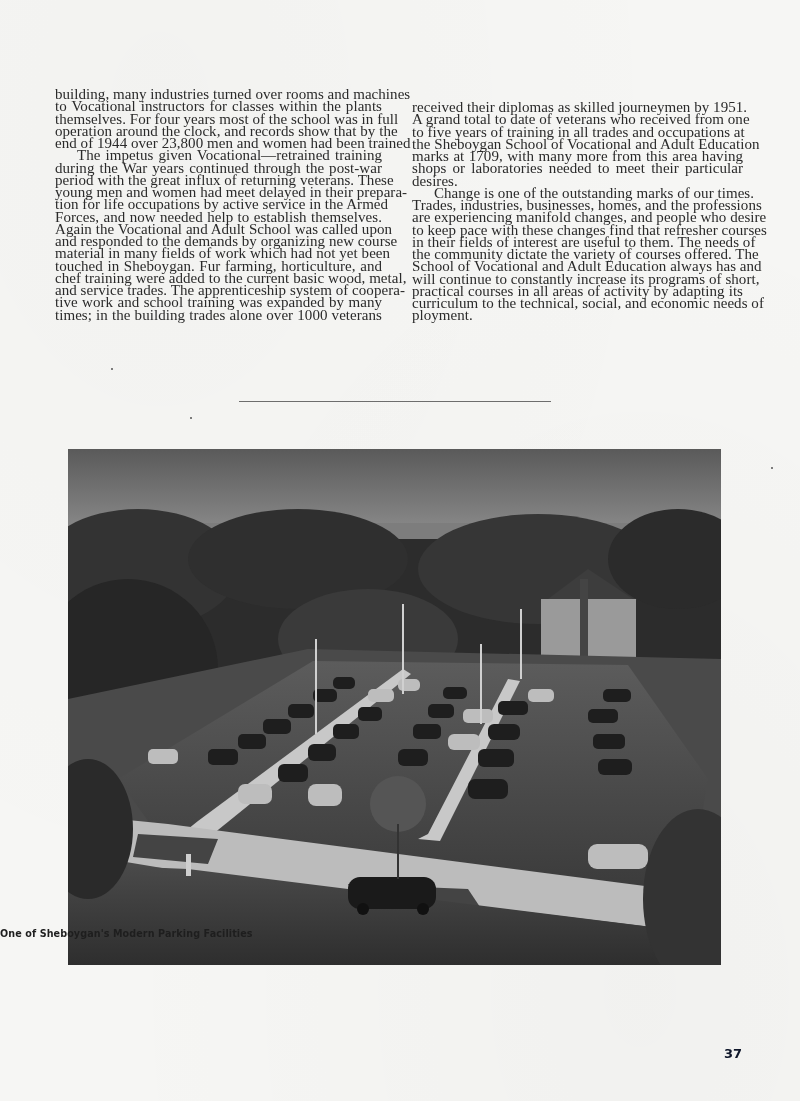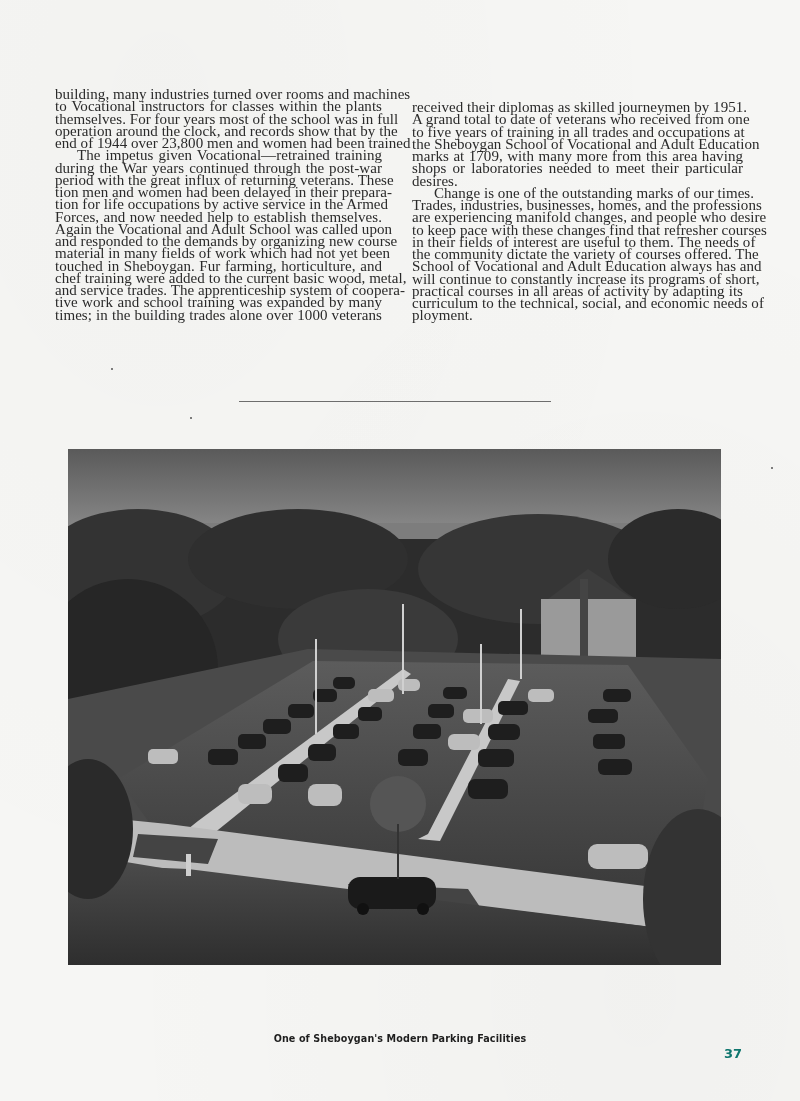--- a/index.html
+++ b/index.html
@@ -72,36 +72,36 @@
       overflow: hidden;
       background: #4a4a4a;
     }
     .photo svg {
       display: block;
     }
     .caption {
       position: absolute;
       left: 0;
       width: 800px;
-      top: 1033px;
-      text-align: center;
+      top: 928px;
+      text-align: left;
       font-family: "DejaVu Sans", "Liberation Sans", sans-serif;
       font-size: 9.6px;
       font-weight: bold;
       color: #1e1e1e;
       letter-spacing: 0.1px;
     }
     .page-number {
       position: absolute;
       left: 724px;
       top: 1046px;
       font-family: "DejaVu Sans", "Liberation Sans", sans-serif;
       font-size: 13px;
       font-weight: bold;
-      color: #0f766e;
+      color: #0f172a;
       text-align: right;
     }
     .speck {
       position: absolute;
       width: 2px;
       height: 2px;
       background: #555;
       border-radius: 1px;
     }
   </style>
@@ -112,21 +112,21 @@
 
 <div class="column col-left" id="col-left">
     <span class="line">building, many industries turned over rooms and machines</span>
     <span class="line">to Vocational instructors for classes within the plants</span>
     <span class="line">themselves. For four years most of the school was in full</span>
     <span class="line">operation around the clock, and records show that by the</span>
     <span class="line">end of 1944 over 23,800 men and women had been trained</span>
     <span class="line indent">The impetus given Vocational—retrained training</span>
     <span class="line">during the War years continued through the post-war</span>
     <span class="line">period with the great influx of returning veterans. These</span>
-    <span class="line">tion men and women had been delayed in their prepara-</span>
+    <span class="line">young men and women had meet delayed in their prepara-</span>
     <span class="line">tion for life occupations by active service in the Armed</span>
     <span class="line">Forces, and now needed help to establish themselves.</span>
     <span class="line">Again the Vocational and Adult School was called upon</span>
     <span class="line">and responded to the demands by organizing new course</span>
     <span class="line">material in many fields of work which had not yet been</span>
     <span class="line">touched in Sheboygan. Fur farming, horticulture, and</span>
     <span class="line">chef training were added to the current basic wood, metal,</span>
     <span class="line">and service trades. The apprenticeship system of coopera-</span>
     <span class="line">tive work and school training was expanded by many</span>
     <span class="line">times; in the building trades alone over 1000 veterans</span>

